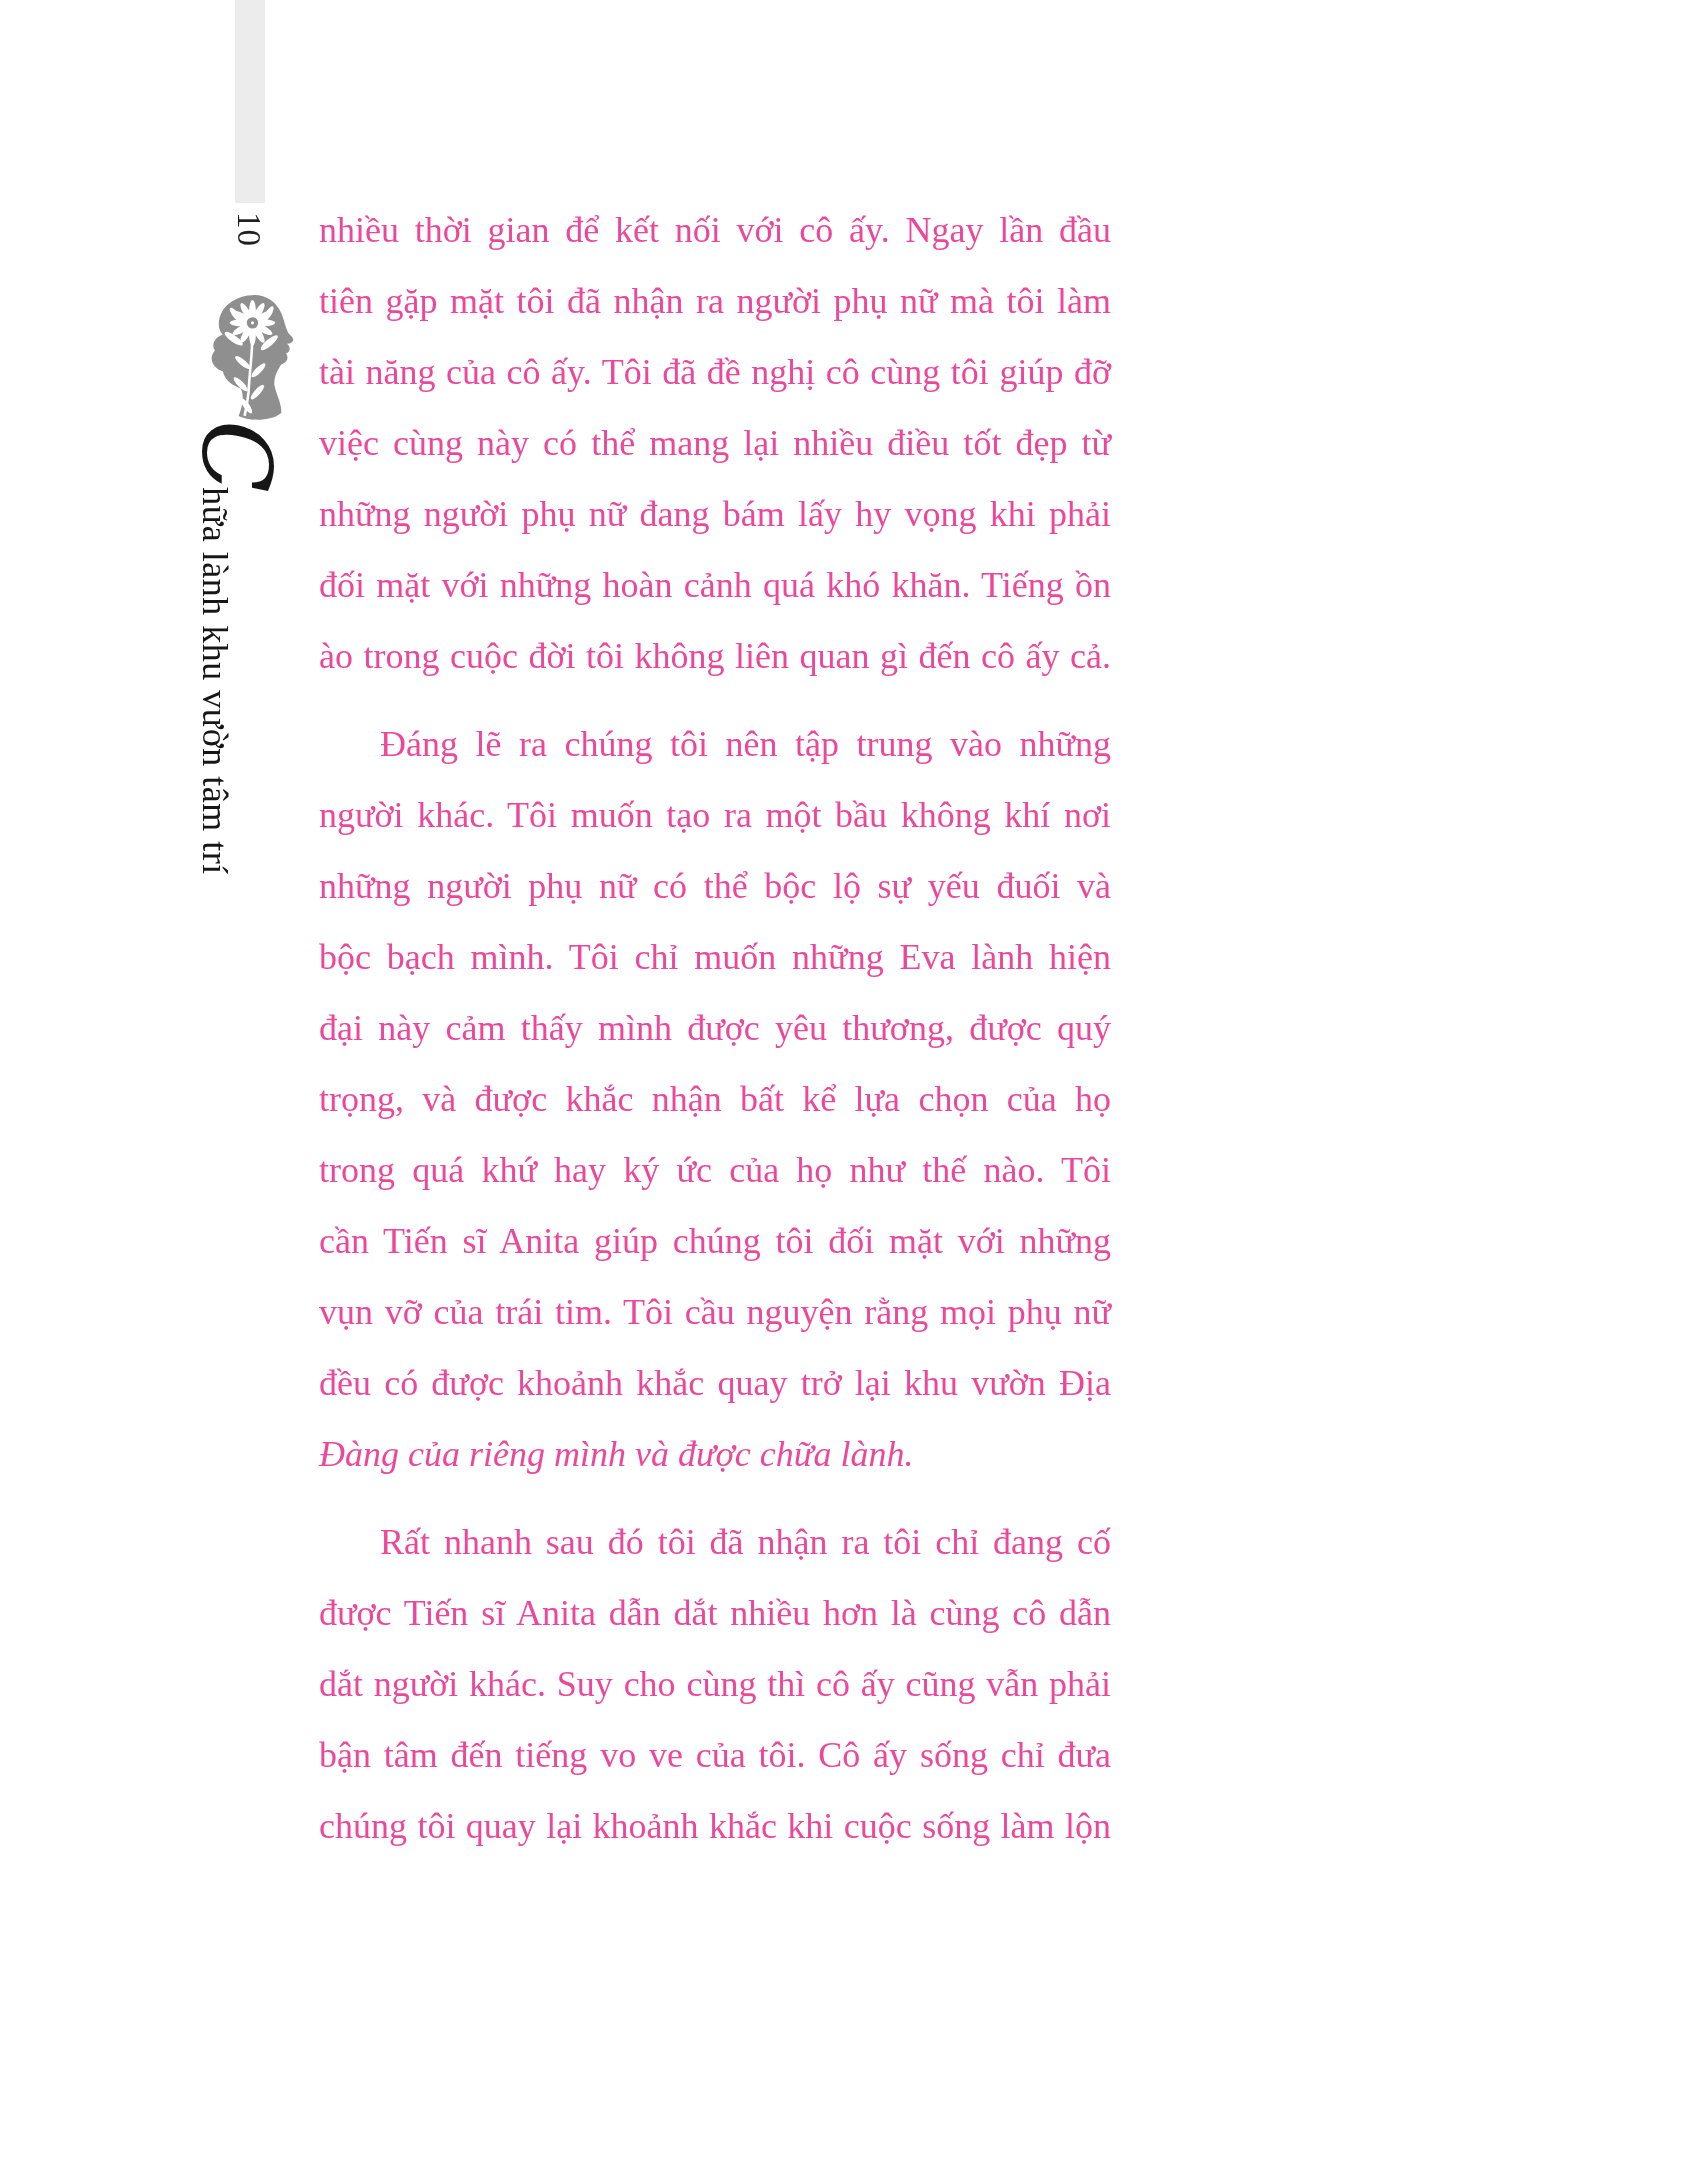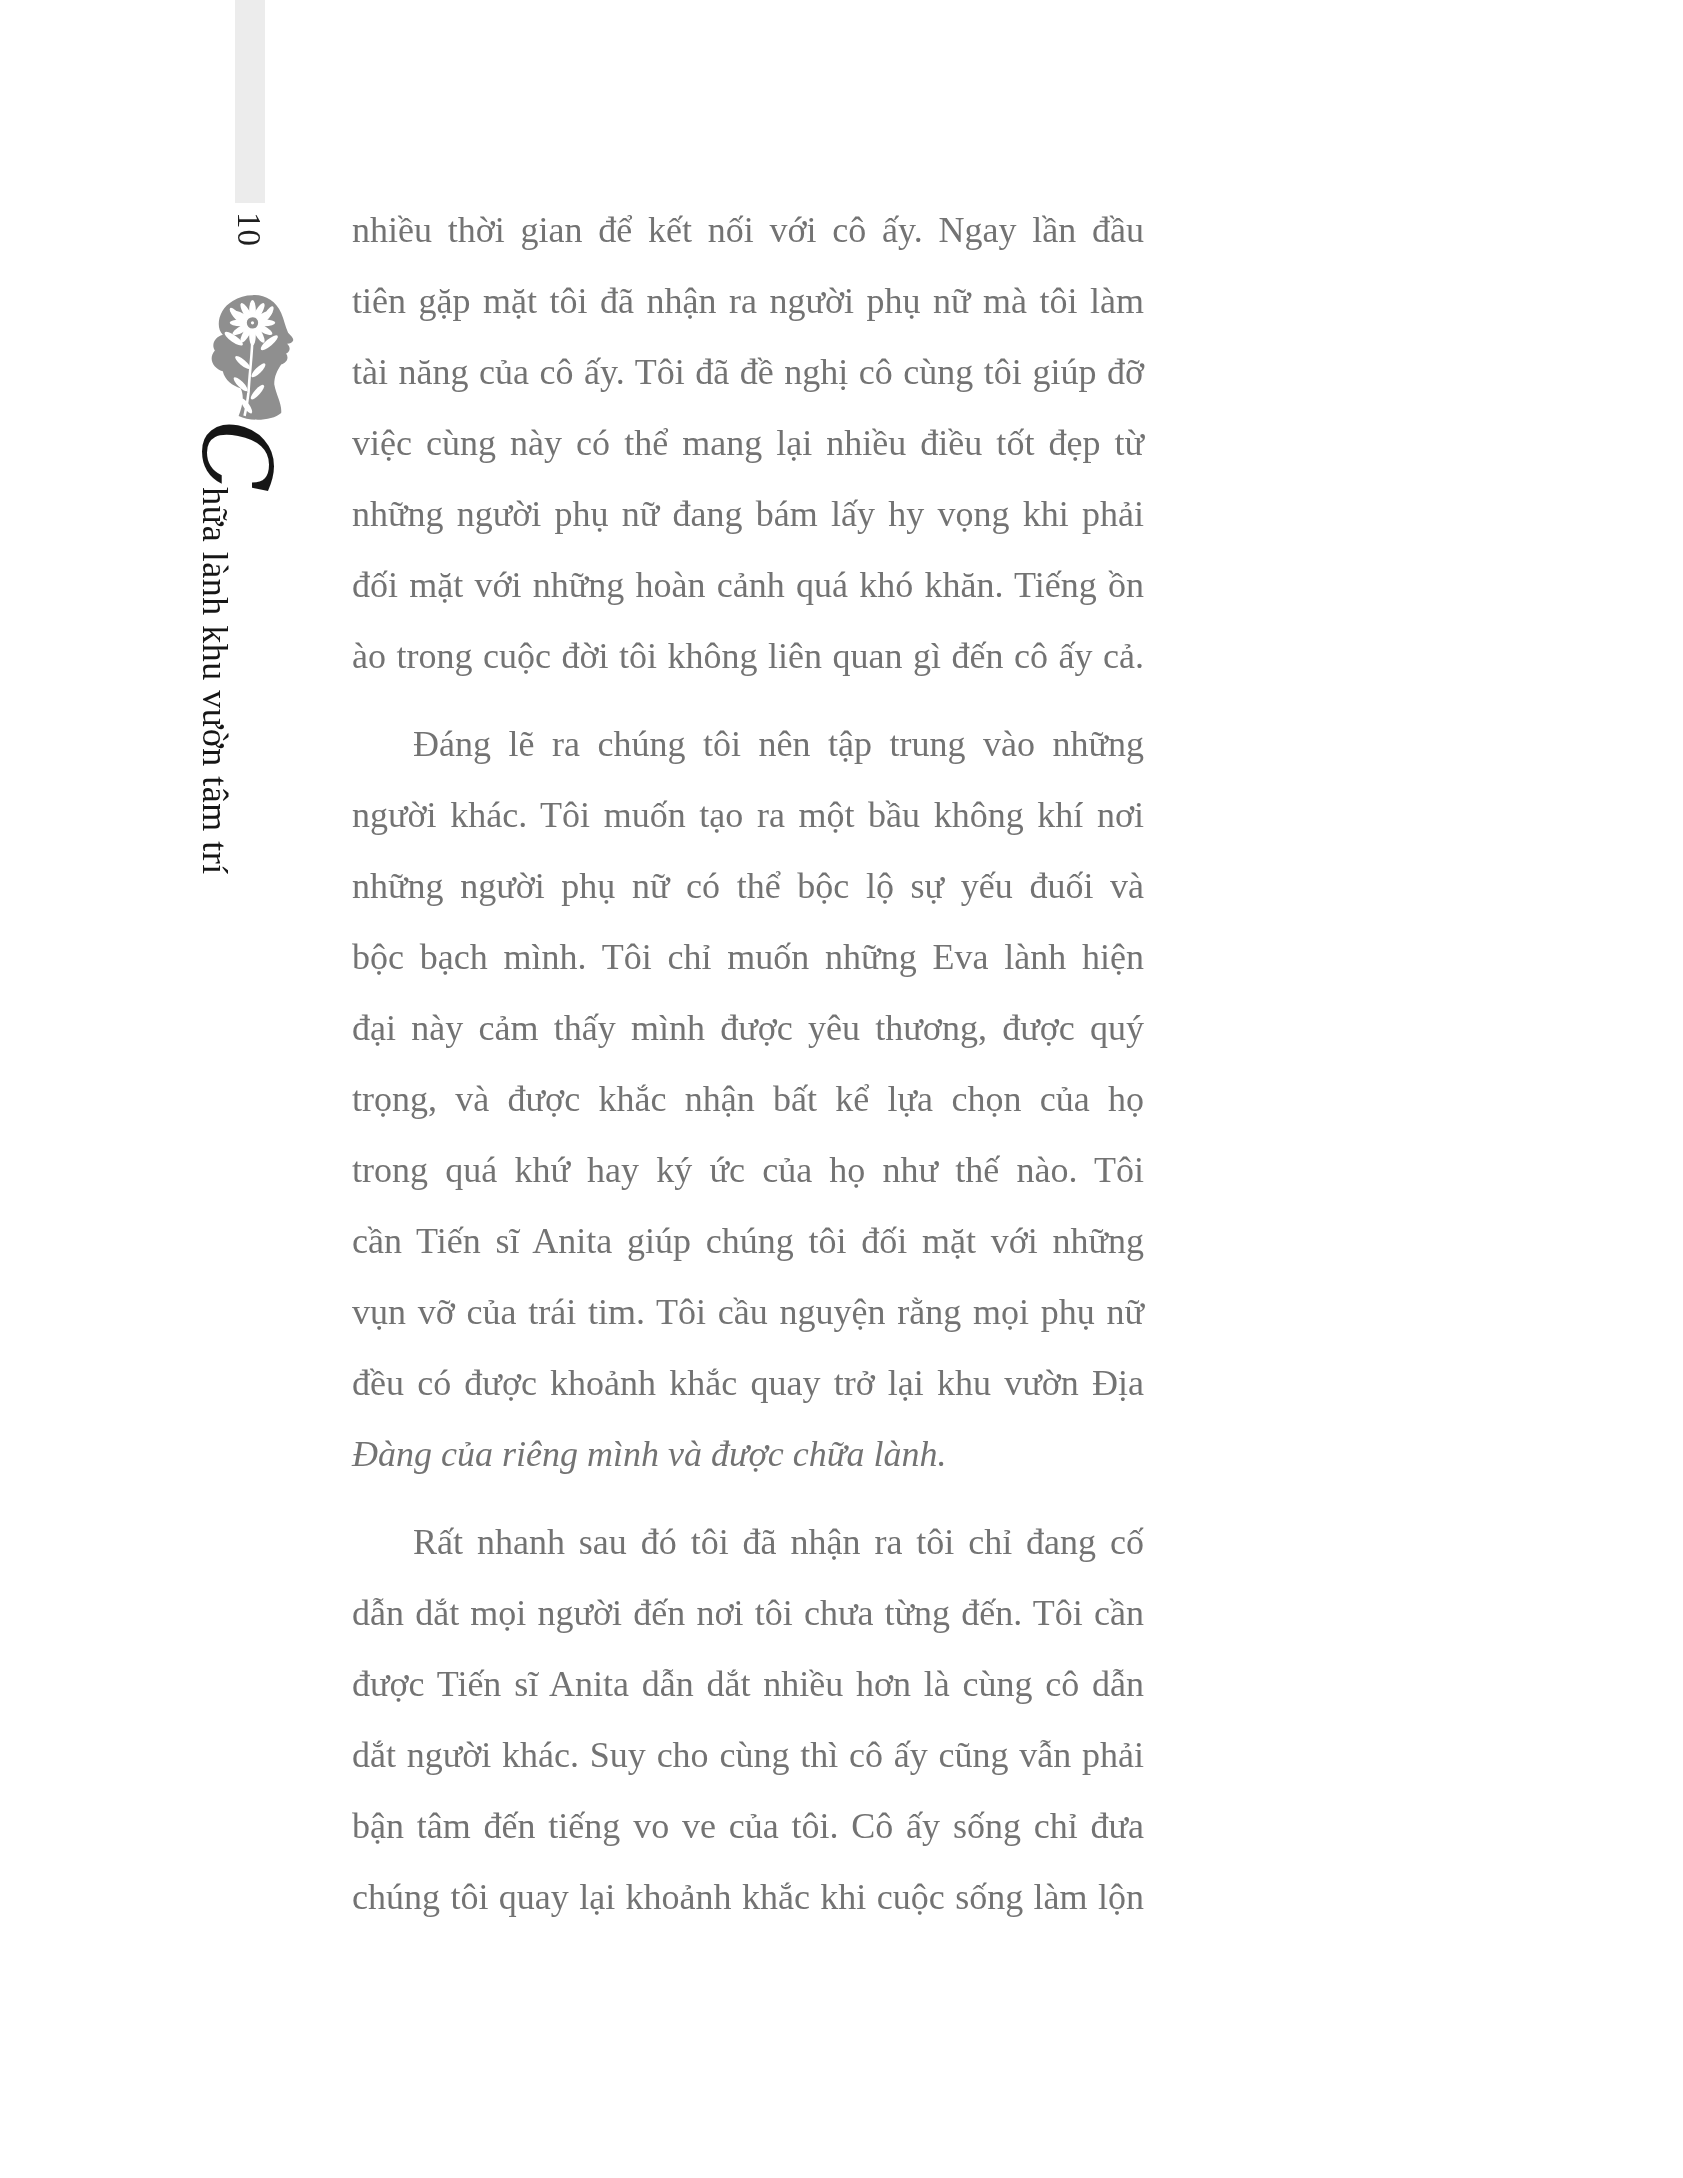--- a/index.html
+++ b/index.html
@@ -42,21 +42,21 @@
   }
   .book-title .cap{
     font-size:95px;font-style:italic;line-height:48px;
     font-family:"DejaVu Serif","Liberation Serif",serif;
   }
   .book-title .rest{margin-left:-6px;}
 
   
   .body-text{
     position:absolute;left:319px;top:195px;width:792px;
-    color:#737373;font-size:36px;margin-left:33px;
+    color:#ec4899;font-size:36px;
   }
   .para{margin:0;}
   .para + .para{margin-top:17px;}
   .line{
     height:71px;line-height:71px;
     text-align:justify;text-align-last:justify;
     white-space:normal;
   }
   .line.endline{text-align-last:left;font-style:italic;}
   .line.indent{padding-left:61px;}
@@ -147,21 +147,20 @@
         <div class="line">đại này cảm thấy mình được yêu thương, được quý</div>
         <div class="line">trọng, và được khắc nhận bất kể lựa chọn của họ</div>
         <div class="line">trong quá khứ hay ký ức của họ như thế nào. Tôi</div>
         <div class="line">cần Tiến sĩ Anita giúp chúng tôi đối mặt với những</div>
         <div class="line">vụn vỡ của trái tim. Tôi cầu nguyện rằng mọi phụ nữ</div>
         <div class="line">đều có được khoảnh khắc quay trở lại khu vườn Địa</div>
         <div class="line endline">Đàng của riêng mình và được chữa lành.</div>
       </div>
       <div class="para">
         <div class="line indent">Rất nhanh sau đó tôi đã nhận ra tôi chỉ đang cố</div>
-        <div class="line">dẫn dắt mọi người đến nơi tôi chưa từng đến. Tôi cần</div>
         <div class="line">được Tiến sĩ Anita dẫn dắt nhiều hơn là cùng cô dẫn</div>
         <div class="line">dắt người khác. Suy cho cùng thì cô ấy cũng vẫn phải</div>
         <div class="line">bận tâm đến tiếng vo ve của tôi. Cô ấy sống chỉ đưa</div>
         <div class="line">chúng tôi quay lại khoảnh khắc khi cuộc sống làm lộn</div>
       </div>
     </div>
 
 </div>
 
 

